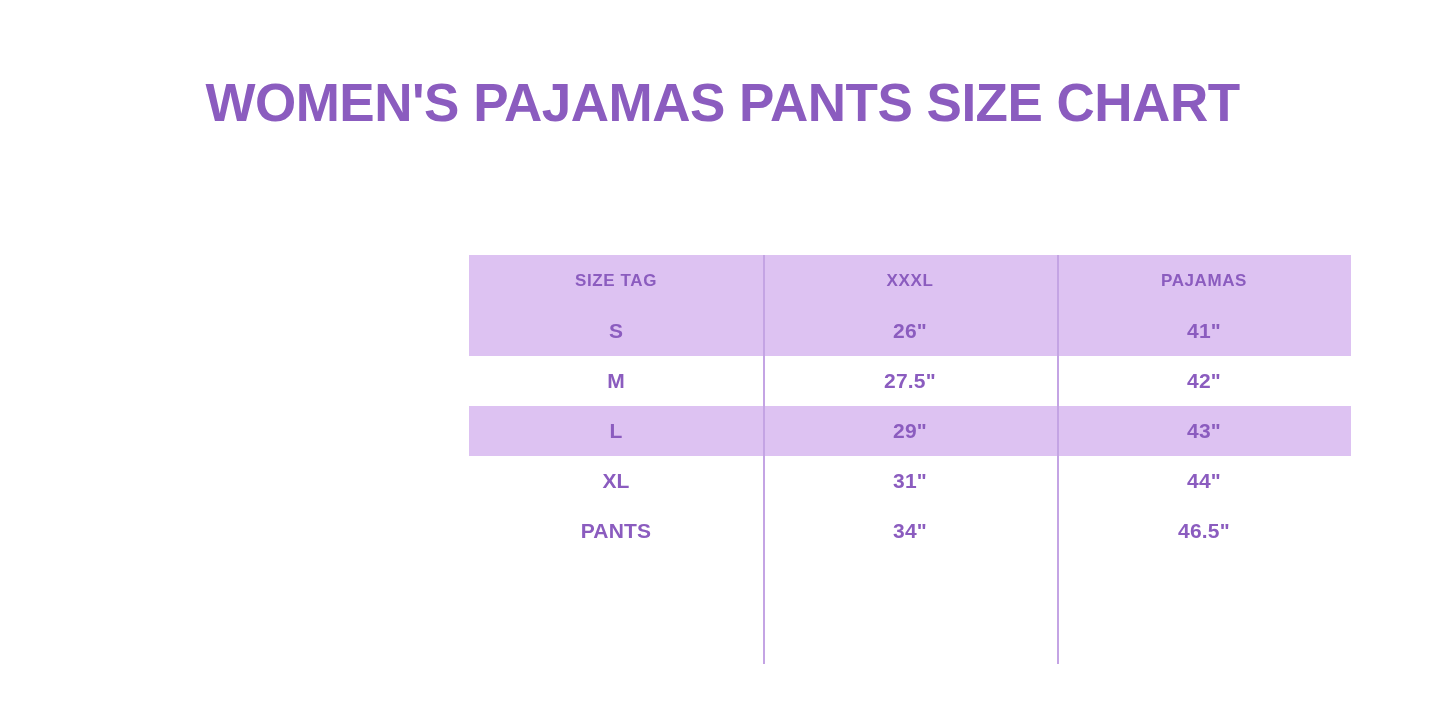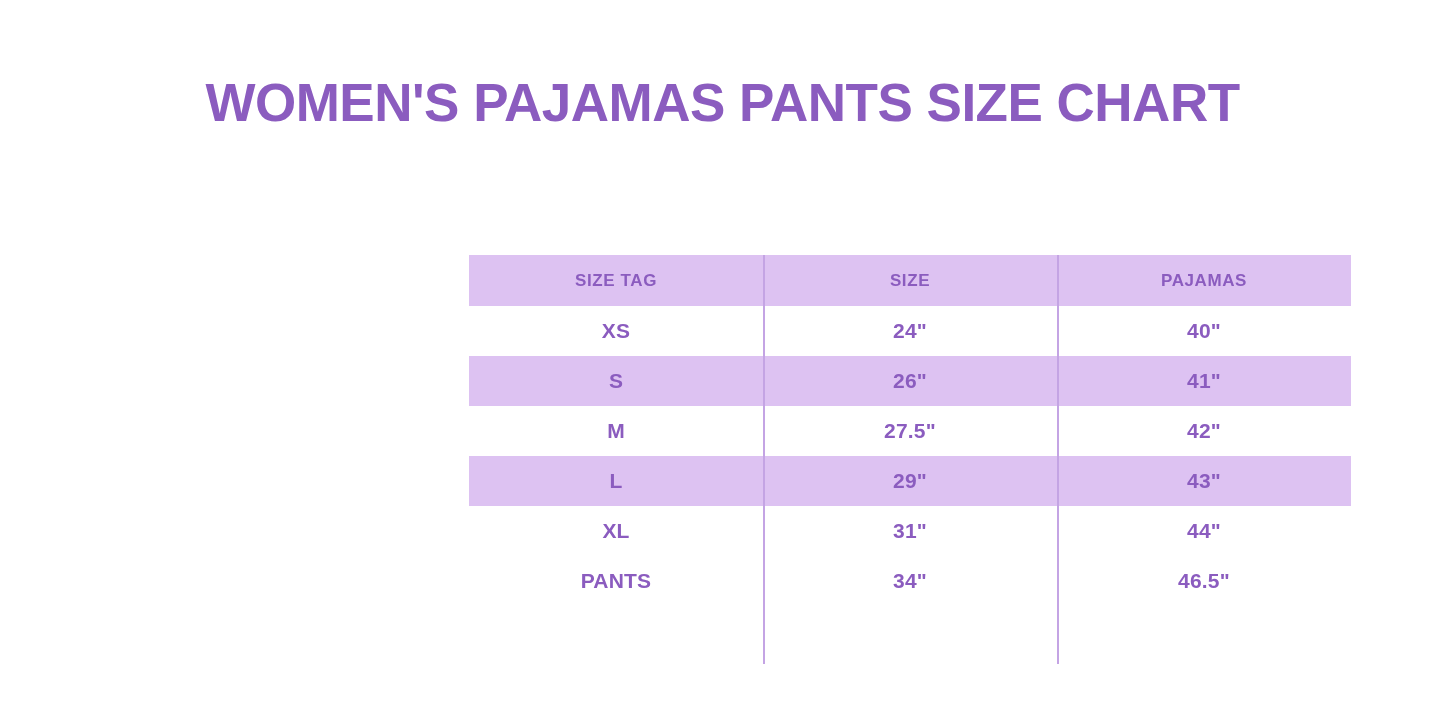--- a/index.html
+++ b/index.html
@@ -100,30 +100,25 @@
 
     <table class="size-table">
       <colgroup>
         <col class="c-size">
         <col class="c-waist">
         <col class="c-height">
       </colgroup>
       <thead>
         <tr>
           <th>SIZE TAG</th>
-          <th>SIZE</th>
+          <th>XXXL</th>
           <th>PAJAMAS</th>
         </tr>
       </thead>
       <tbody>
-        <tr class="row-odd">
-          <td>XS</td>
-          <td>24"</td>
-          <td>40"</td>
-        </tr>
         <tr class="row-even">
           <td>S</td>
           <td>26"</td>
           <td>41"</td>
         </tr>
         <tr class="row-odd">
           <td>M</td>
           <td>27.5"</td>
           <td>42"</td>
         </tr>

